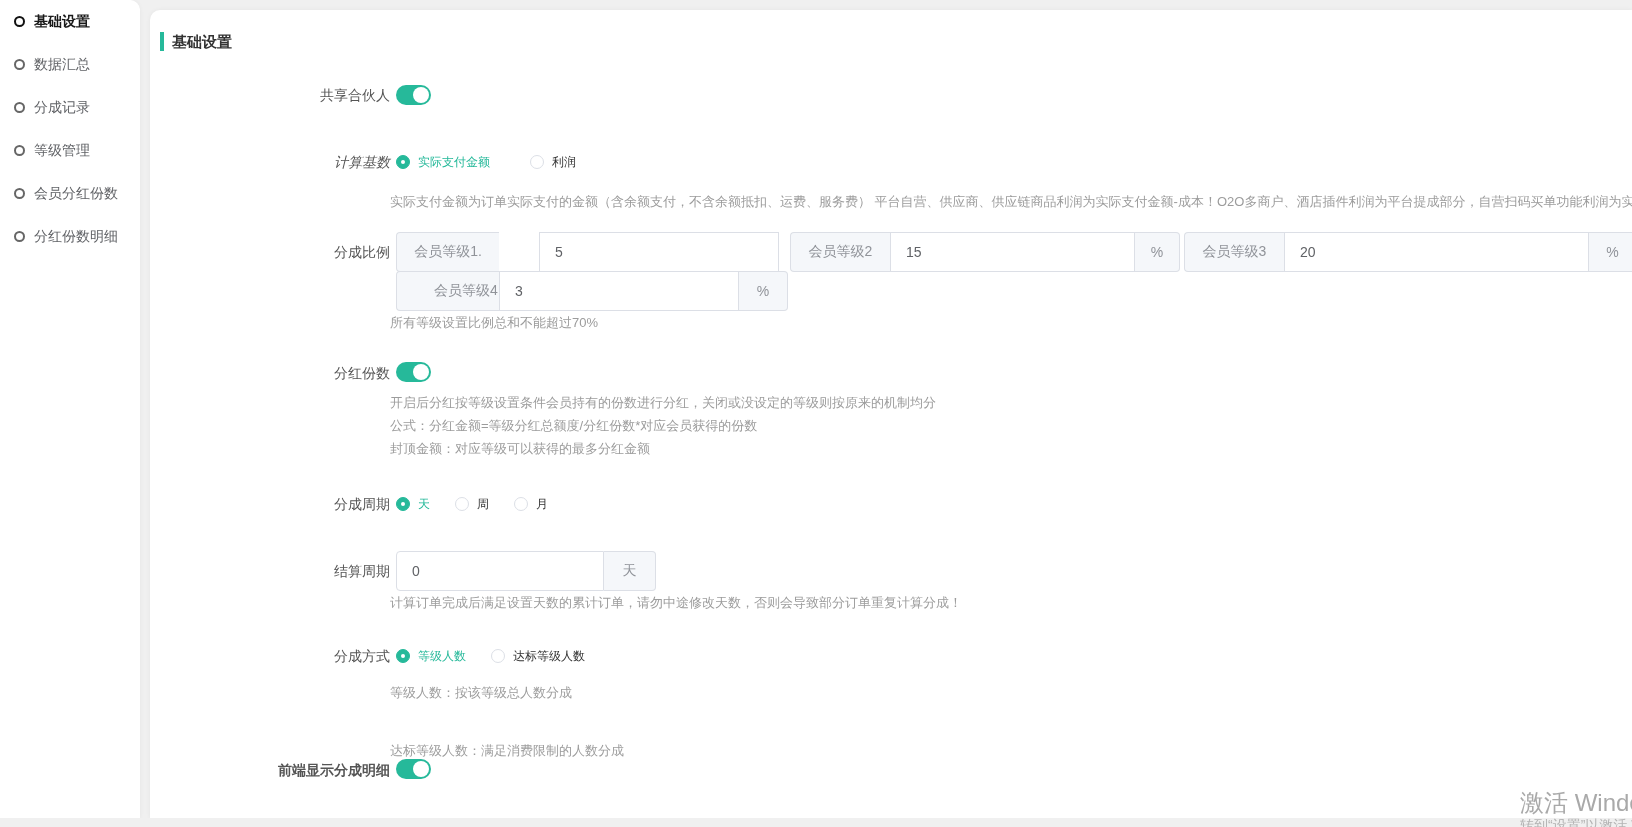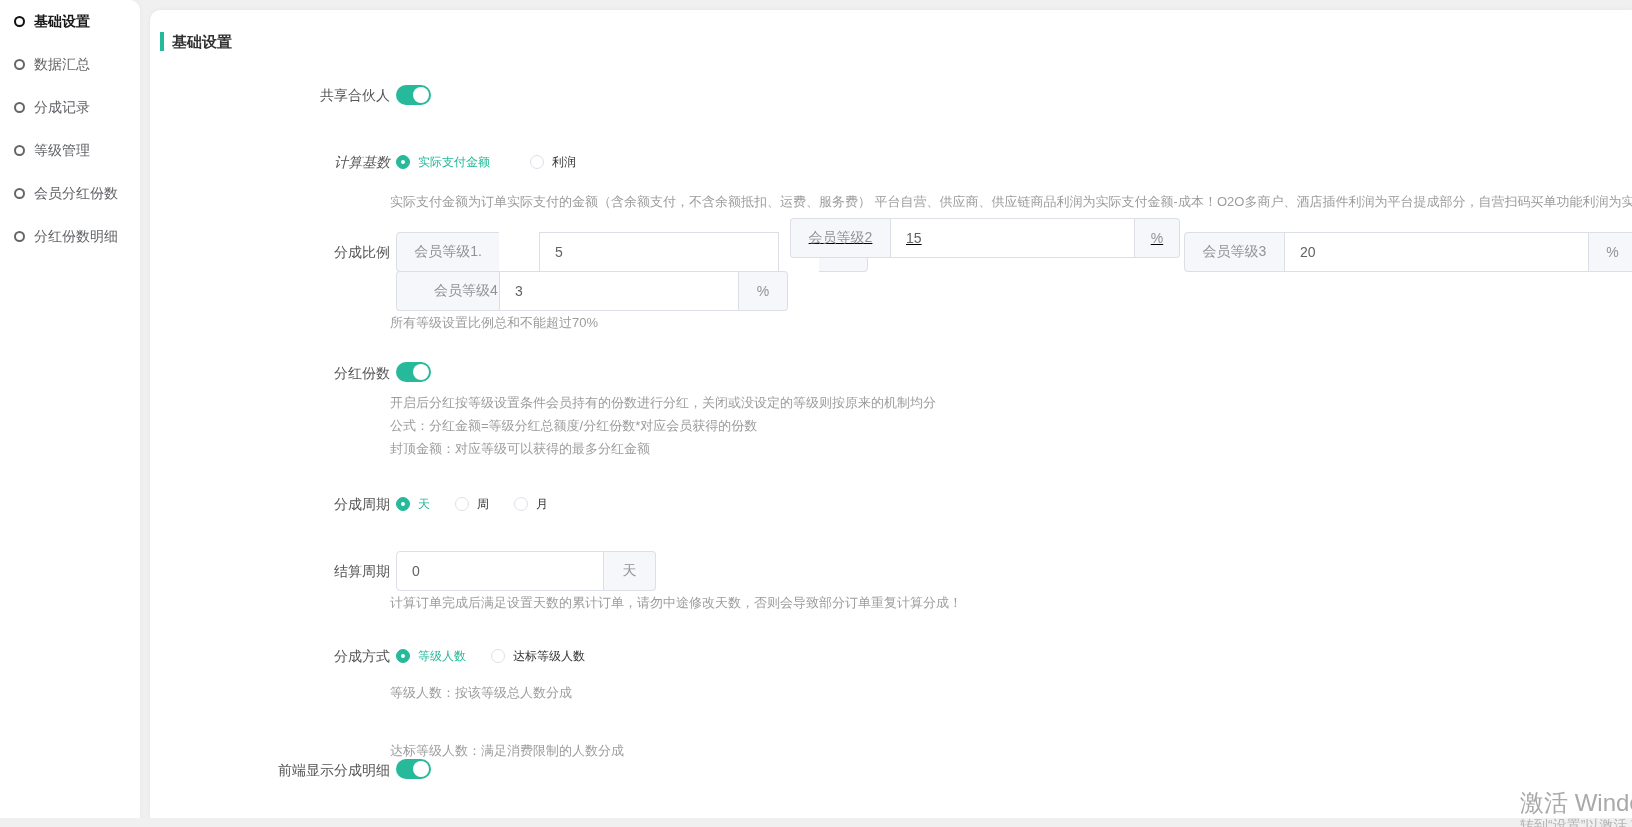--- a/index.html
+++ b/index.html
@@ -109,21 +109,21 @@
   </div>
   <div class="help" style="top:192px;">实际支付金额为订单实际支付的金额（含余额支付，不含余额抵扣、运费、服务费） 平台自营、供应商、供应链商品利润为实际支付金额-成本！O2O多商户、酒店插件利润为平台提成部分，自营扫码买单功能利润为实际支付金额。</div>
 
   <div class="flabel" style="top:242px;">分成比例</div>
 
   <div class="igroup" style="left:396px; top:232px;gap:40px;">
     <span class="prepend" style="width:103px;">会员等级1.</span>
     <input style="width: 240px;" value="5">
     <span class="append" style="width:49px;">%</span>
   </div>
-  <div class="igroup" style="left:790px; top:218px;text-decoration:underline;">
+  <div class="igroup" style="left:790px; top:232px;">
     <span class="prepend" style="width:100px;">会员等级2</span>
     <input style="width: 245px;" value="15">
     <span class="append" style="width:45px;">%</span>
   </div>
   <div class="igroup" style="left:1184px; top:232px;">
     <span class="prepend" style="width:100px;">会员等级3</span>
     <input style="width: 305px;" value="20">
     <span class="append" style="width:48px;">%</span>
   </div>
   <div class="igroup" style="left:396px; top:271px;">
@@ -171,21 +171,21 @@
       <span class="rlabel">等级人数</span>
     </div>
     <div class="radio-opt">
       <span class="rdot"></span>
       <span class="rlabel">达标等级人数</span>
     </div>
   </div>
   <div class="help" style="top:683px;">等级人数：按该等级总人数分成</div>
   <div class="help" style="top:706px;margin-top:35px;">达标等级人数：满足消费限制的人数分成</div>
 
-  <div class="flabel" style="top:760px;">前端显示分成明细</div>
+  <div class="flabel" style="top:760px;font-weight:bold;">前端显示分成明细</div>
   <div class="toggle" style="left:396px; top:759px;">
     <span class="knob"></span>
   </div>
 
   <div class="bottom-strip"></div>
 
   <div class="watermark">
     <div class="w1">激活 Windows</div>
     <div class="w2">转到“设置”以激活 Windows。</div>
   </div>

